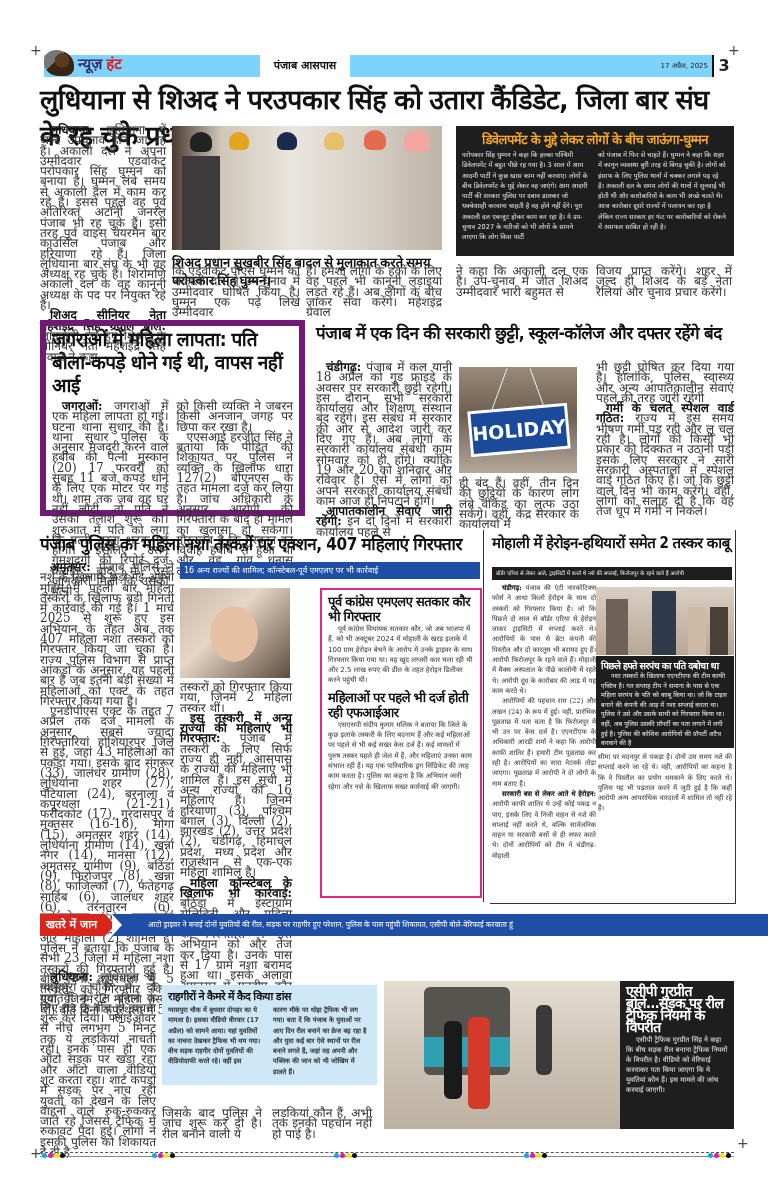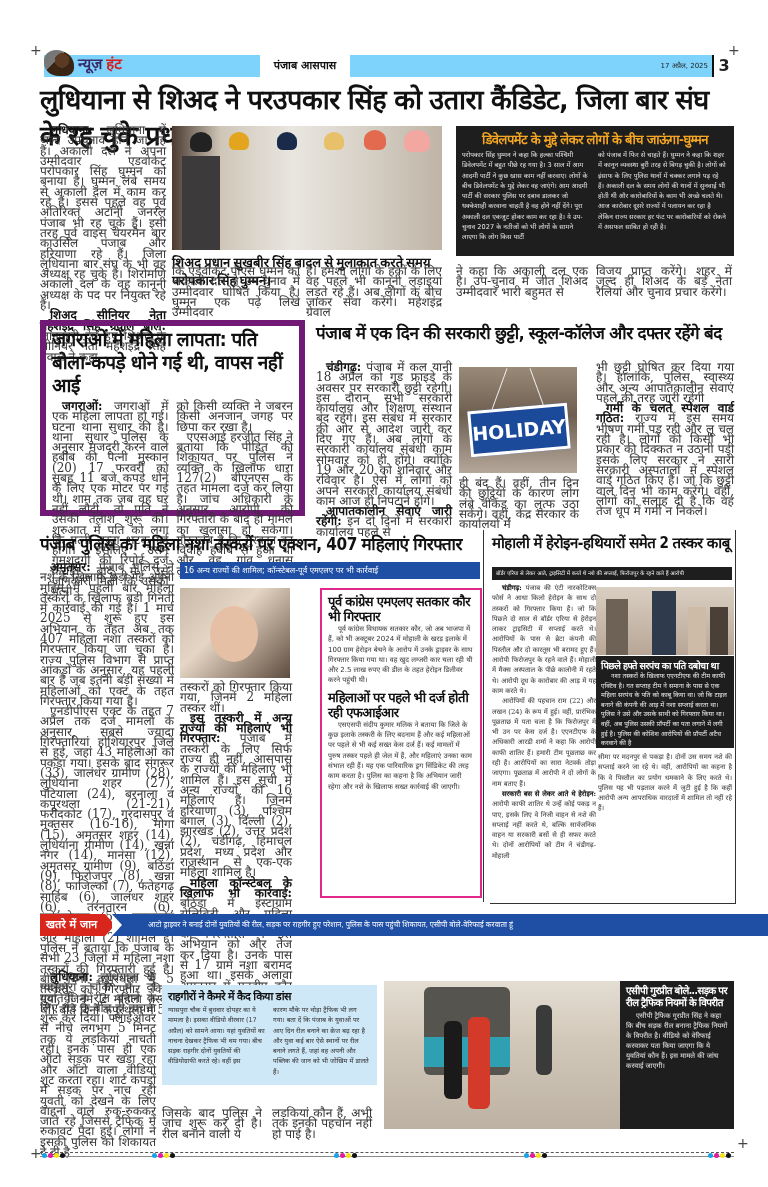--- a/index.html
+++ b/index.html
@@ -171,37 +171,37 @@
   <div class="body-text" style="position:absolute;left:598px;top:752px;width:134px;font-size:6.8px;">सीमा पर मदनपुर से पकड़ा है। दोनों उस समय नशे की सप्लाई करने जा रहे थे। वहीं, आरोपियों का कहना है कि वे पिस्तौल का प्रयोग धमकाने के लिए करते थे। पुलिस यह भी पड़ताल करने में जुटी हुई है कि कहीं आरोपी अन्य आपराधिक वारदातों में शामिल तो नहीं रहे हैं।</div>
 
   <div class="tag-red">खतरे में जान</div>
   <div class="tag-blue">आटो ड्राइवर ने बनाई दोनों युवतियों की रील, सड़क पर राहगीर हुए परेशान, पुलिस के पास पहुंची शिकायत, एसीपी बोले-वेरिफाई करवाता हूं</div>
 
   <div class="body-text" style="position:absolute;left:40px;top:972px;width:116px;">
     <p><b>लुधियाना:</b> <span>लुधियाना के ग्यासपुरा चौक में दो युवतियों ने रील बनाने के लिए रोड के बीच ही नाचना शुरू कर दिया। फ्लाईओवर से नीचे लगभग 5 मिनट तक ये लड़कियां नाचती रहीं। इनके पास ही एक ऑटो सड़क पर खड़ा रहा और ऑटो वाला वीडियो शूट करता रहा। शार्ट कपड़ों में सड़क पर नाच रही युवती को देखने के लिए वाहनों वाले रुक-रुककर जाते रहे जिससे ट्रैफिक में रुकावट पैदा हुई। लोगों ने इसकी पुलिस को शिकायत दे दी है</span></p>
   </div>
   <div style="position:absolute;left:162px;top:985px;width:215px;height:100px;background:#cfe8f7;padding:4px 6px;">
     <h3 class="headline" style="font-size:11px;line-height:16px;">राहगीरों ने कैमरे में कैद किया डांस</h3>
-    <div style="display:flex;gap:8px;">
+    <div style="display:flex;gap:8px;font-weight:bold;">
       <div class="body-text" style="width:97px;font-family:'DejaVu Sans',sans-serif;text-align:left;font-size:6.5px;">ग्यासपुरा चौक में बुधवार दोपहर का ये मामला है। इसका वीडियो वीरवार (17 अप्रैल) को सामने आया। यहां युवतियों का नाचना देखकर ट्रैफिक भी थम गया। बीच सड़क राहगीर दोनों युवतियों की वीडियोग्राफी करते रहे। वहीं इस</div>
       <div class="body-text" style="width:97px;font-family:'DejaVu Sans',sans-serif;text-align:left;font-size:6.5px;">कारण मौके पर थोड़ा ट्रैफिक भी लग गया। बता दें कि पंजाब के युवाओं पर आए दिन रील बनाने का क्रेज बढ़ रहा है और युवा कई बार ऐसे स्थानों पर रील बनाने लगते हैं, जहां वह अपनी और पब्लिक की जान को भी जोखिम में डालते हैं।</div>
     </div>
   </div>
   <div class="body-text" style="position:absolute;left:162px;top:1108px;width:100px;">जिसके बाद पुलिस ने जांच शुरू कर दी है। रील बनाने वाली ये</div>
   <div class="body-text" style="position:absolute;left:272px;top:1108px;width:100px;">लड़कियां कौन हैं, अभी तक इनकी पहचान नहीं हो पाई है।</div>
 
   <div class="photo" style="left:384px;top:981px;width:236px;height:148px;background:linear-gradient(180deg,#e4ddd2 0%,#d2c8ba 40%,#bcb1a2 100%);">
     <div style="position:absolute;left:40px;top:6px;width:86px;height:88px;background:#56544e;border-radius:6px;"></div>
     <div style="position:absolute;left:40px;top:56px;width:86px;height:30px;background:#2ea0b2;"></div>
     <div style="position:absolute;left:60px;top:40px;width:18px;height:78px;background:#1a1a1a;border-radius:6px;"></div>
     <div style="position:absolute;left:84px;top:36px;width:22px;height:92px;background:#d43a2a;border-radius:6px;"></div>
     <div style="position:absolute;left:152px;top:24px;width:16px;height:70px;background:#3a3a3a;border-radius:6px;"></div>
   </div>
   <div class="dark-box" style="left:620px;top:981px;width:114px;height:148px;padding:4px 6px;">
-    <h3 class="headline" style="color:#fff;font-size:10px;line-height:12px;">एसीपी गुरप्रीत बोले...सड़क पर रील ट्रैफिक नियमों के विपरीत</h3>
+    <h3 class="headline" style="color:#fff;font-size:14px;line-height:12px;">एसीपी गुरप्रीत बोले...सड़क पर रील ट्रैफिक नियमों के विपरीत</h3>
     <div class="body-text" style="font-family:'DejaVu Sans',sans-serif;text-align:left;font-size:7px;line-height:10px;margin-top:2px;">
         <p>एसीपी ट्रैफिक गुरप्रीत सिंह ने कहा कि बीच सड़क रील बनाना ट्रैफिक नियमों के विपरीत है। वीडियो को वेरिफाई करवाकर पता किया जाएगा कि ये युवतियां कौन हैं। इस मामले की जांच करवाई जाएगी।</p>
       </div>
   </div>
 
   <div class="rule-dash"></div>
   <div class="rule-line"></div>
   <div class="cmyk" style="left:42px;">
       <span style="background:#1aa3e8"></span>
       <span style="background:#e8199a"></span>

